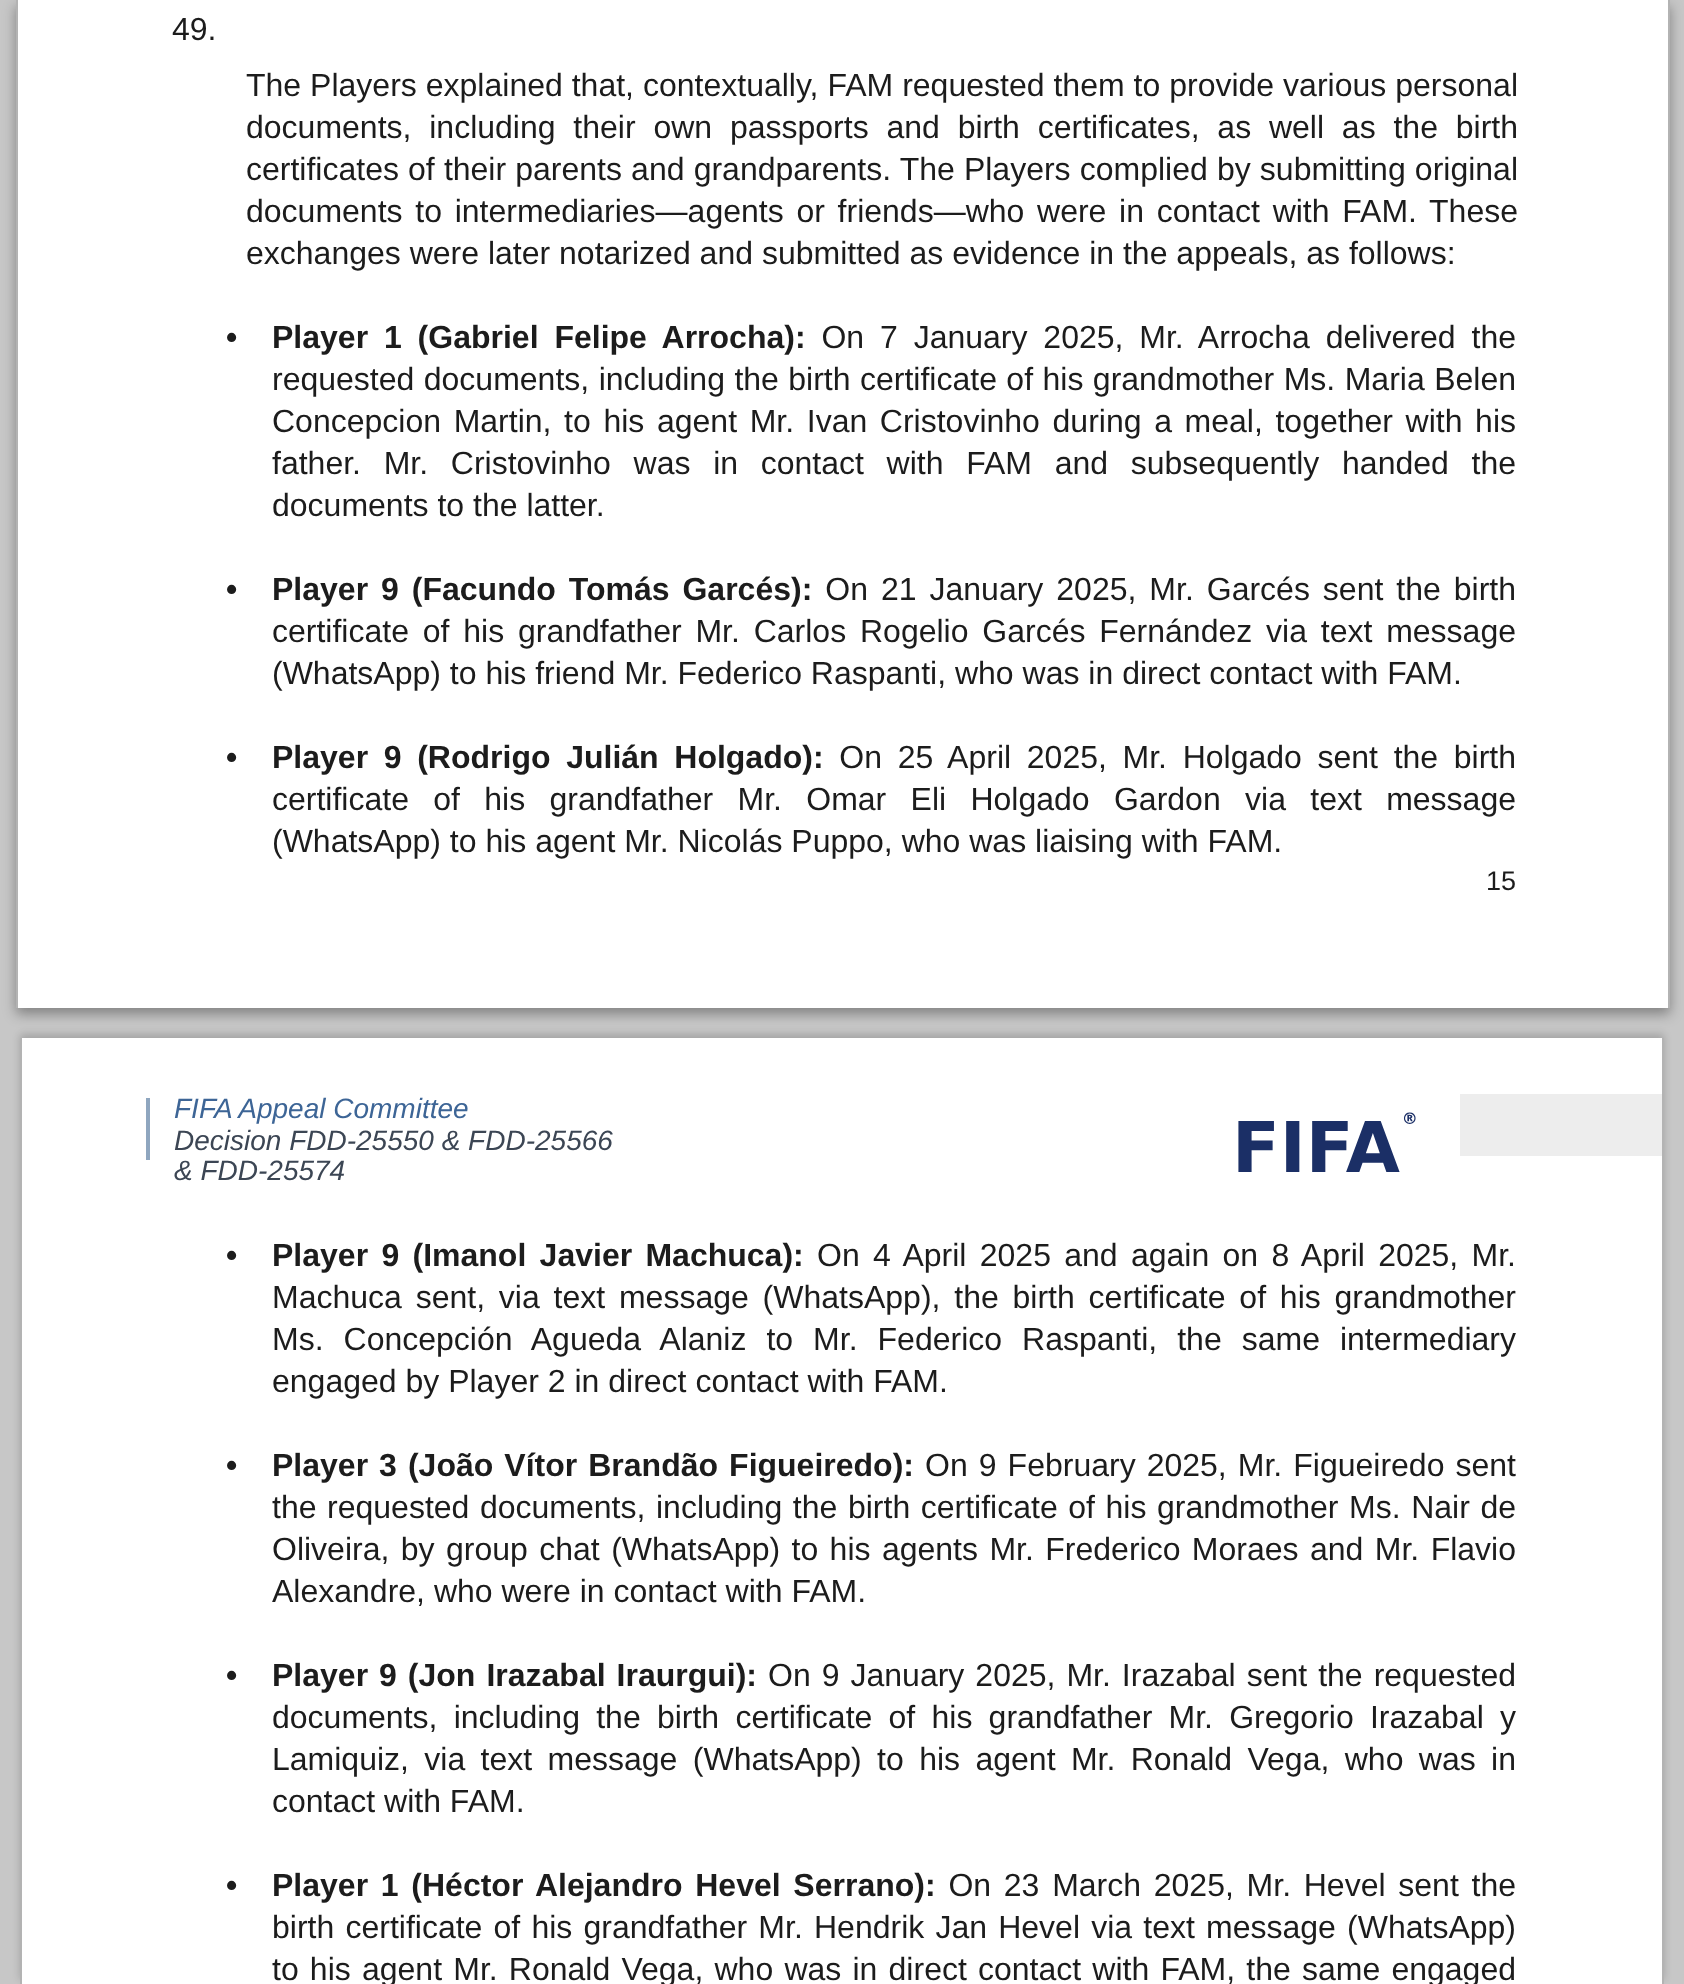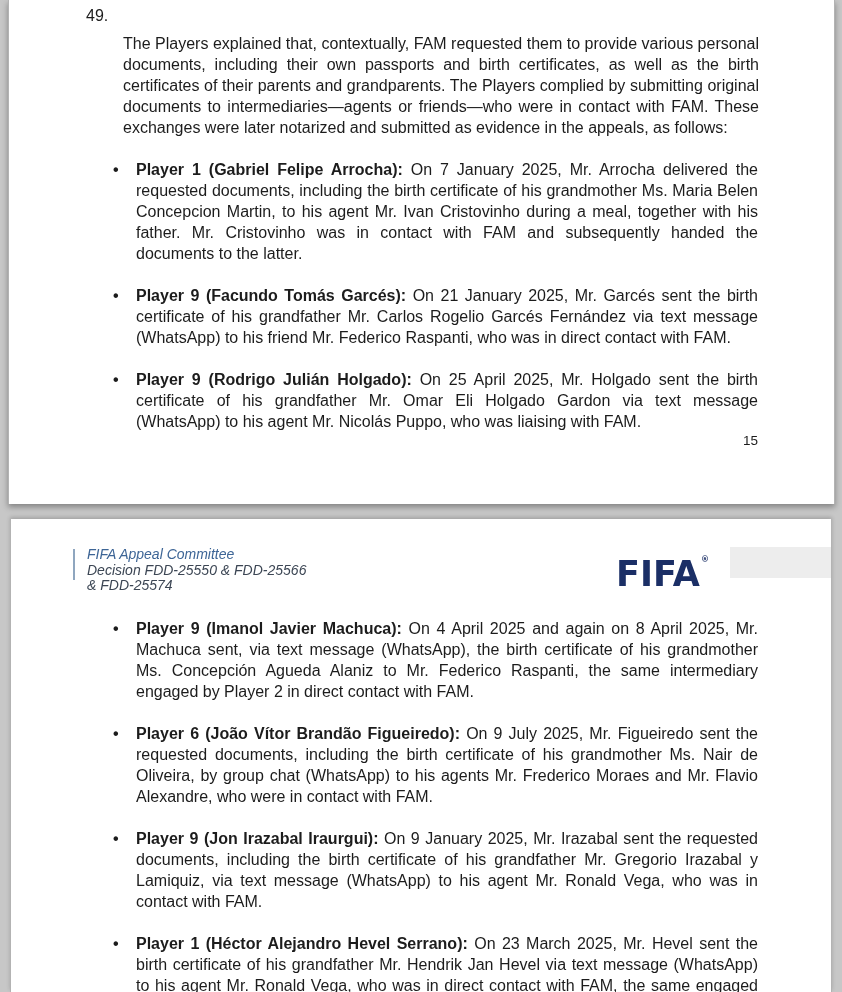--- a/index.html
+++ b/index.html
@@ -154,21 +154,21 @@
 
   <div class="header-redaction-box"></div>
 
   <div class="bullets-2">
     <div class="bullet body-text">
       <div class="bullet-marker">•</div>
       <div class="bullet-body"><span class="player-label">Player 9 (Imanol Javier Machuca):</span> <span>On 4 April 2025 and again on 8 April 2025, Mr. Machuca sent, via text message (WhatsApp), the birth certificate of his grandmother Ms. Concepción Agueda Alaniz to Mr. Federico Raspanti, the same intermediary engaged by Player 2 in direct contact with FAM.</span></div>
     </div>
     <div class="bullet body-text">
       <div class="bullet-marker">•</div>
-      <div class="bullet-body"><span class="player-label">Player 6 (João Vítor Brandão Figueiredo):</span> <span>On 9 July 2025, Mr. Figueiredo sent the requested documents, including the birth certificate of his grandmother Ms. Nair de Oliveira, by group chat (WhatsApp) to his agents Mr. Frederico Moraes and Mr. Flavio Alexandre, who were in contact with FAM.</span></div>
+      <div class="bullet-body"><span class="player-label">Player 3 (João Vítor Brandão Figueiredo):</span> <span>On 9 February 2025, Mr. Figueiredo sent the requested documents, including the birth certificate of his grandmother Ms. Nair de Oliveira, by group chat (WhatsApp) to his agents Mr. Frederico Moraes and Mr. Flavio Alexandre, who were in contact with FAM.</span></div>
     </div>
     <div class="bullet body-text">
       <div class="bullet-marker">•</div>
       <div class="bullet-body"><span class="player-label">Player 9 (Jon Irazabal Iraurgui):</span> <span>On 9 January 2025, Mr. Irazabal sent the requested documents, including the birth certificate of his grandfather Mr. Gregorio Irazabal y Lamiquiz, via text message (WhatsApp) to his agent Mr. Ronald Vega, who was in contact with FAM.</span></div>
     </div>
     <div class="bullet body-text">
       <div class="bullet-marker">•</div>
       <div class="bullet-body"><span class="player-label">Player 1 (Héctor Alejandro Hevel Serrano):</span> <span>On 23 March 2025, Mr. Hevel sent the birth certificate of his grandfather Mr. Hendrik Jan Hevel via text message (WhatsApp) to his agent Mr. Ronald Vega, who was in direct contact with FAM, the same engaged by Player 6.</span></div>
     </div>
   </div>

